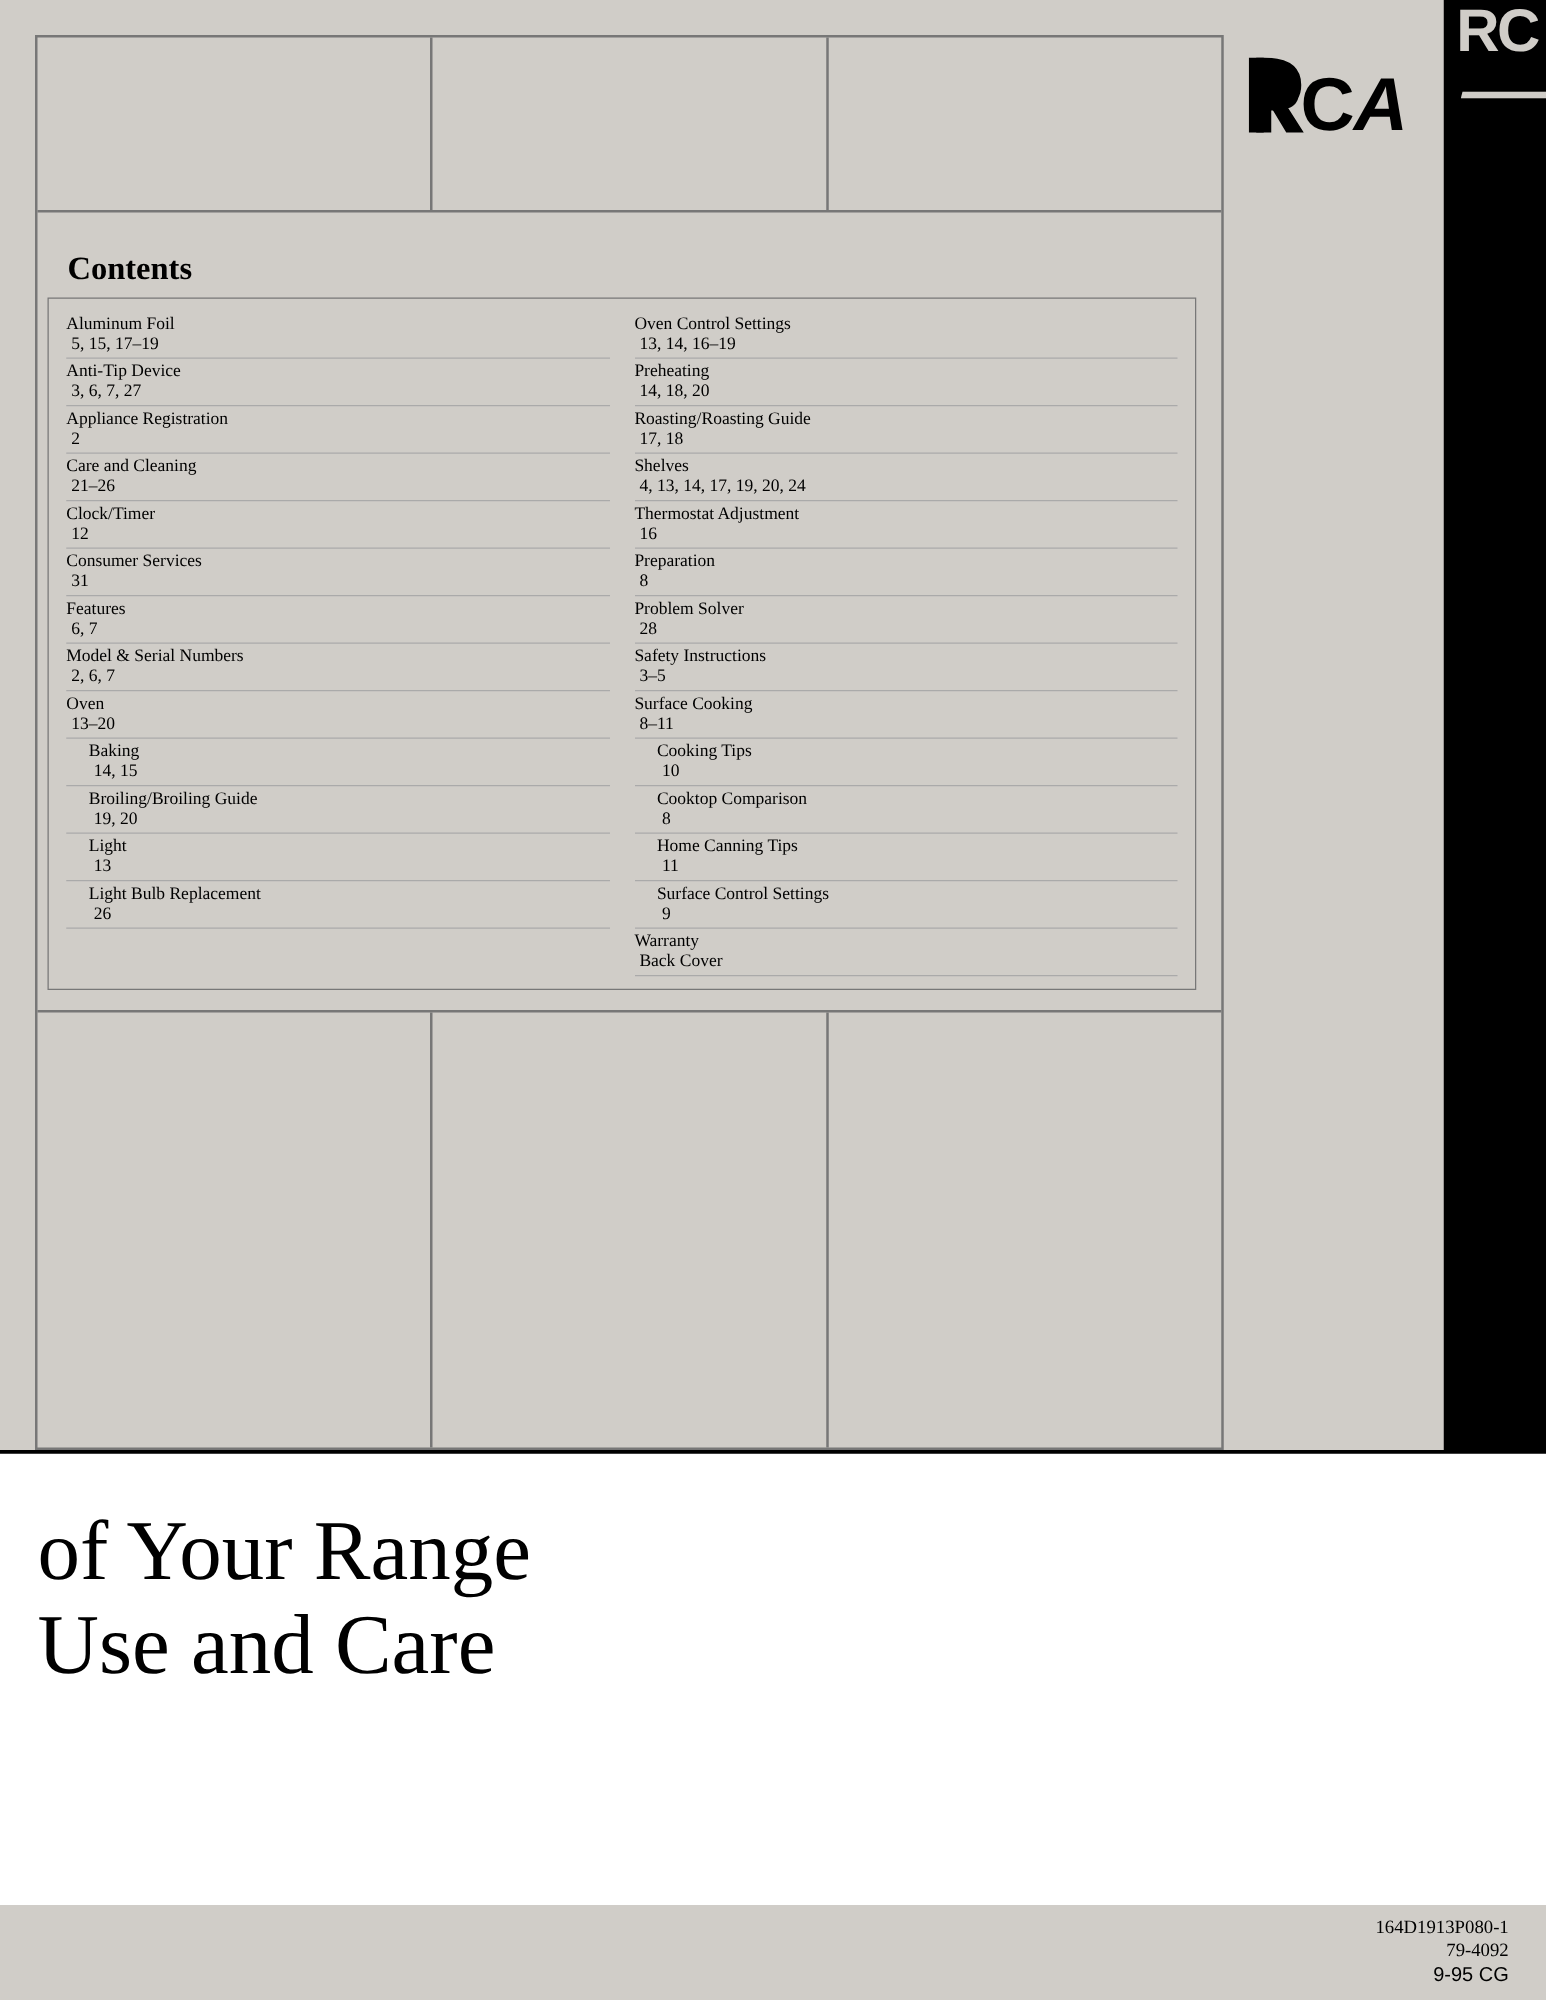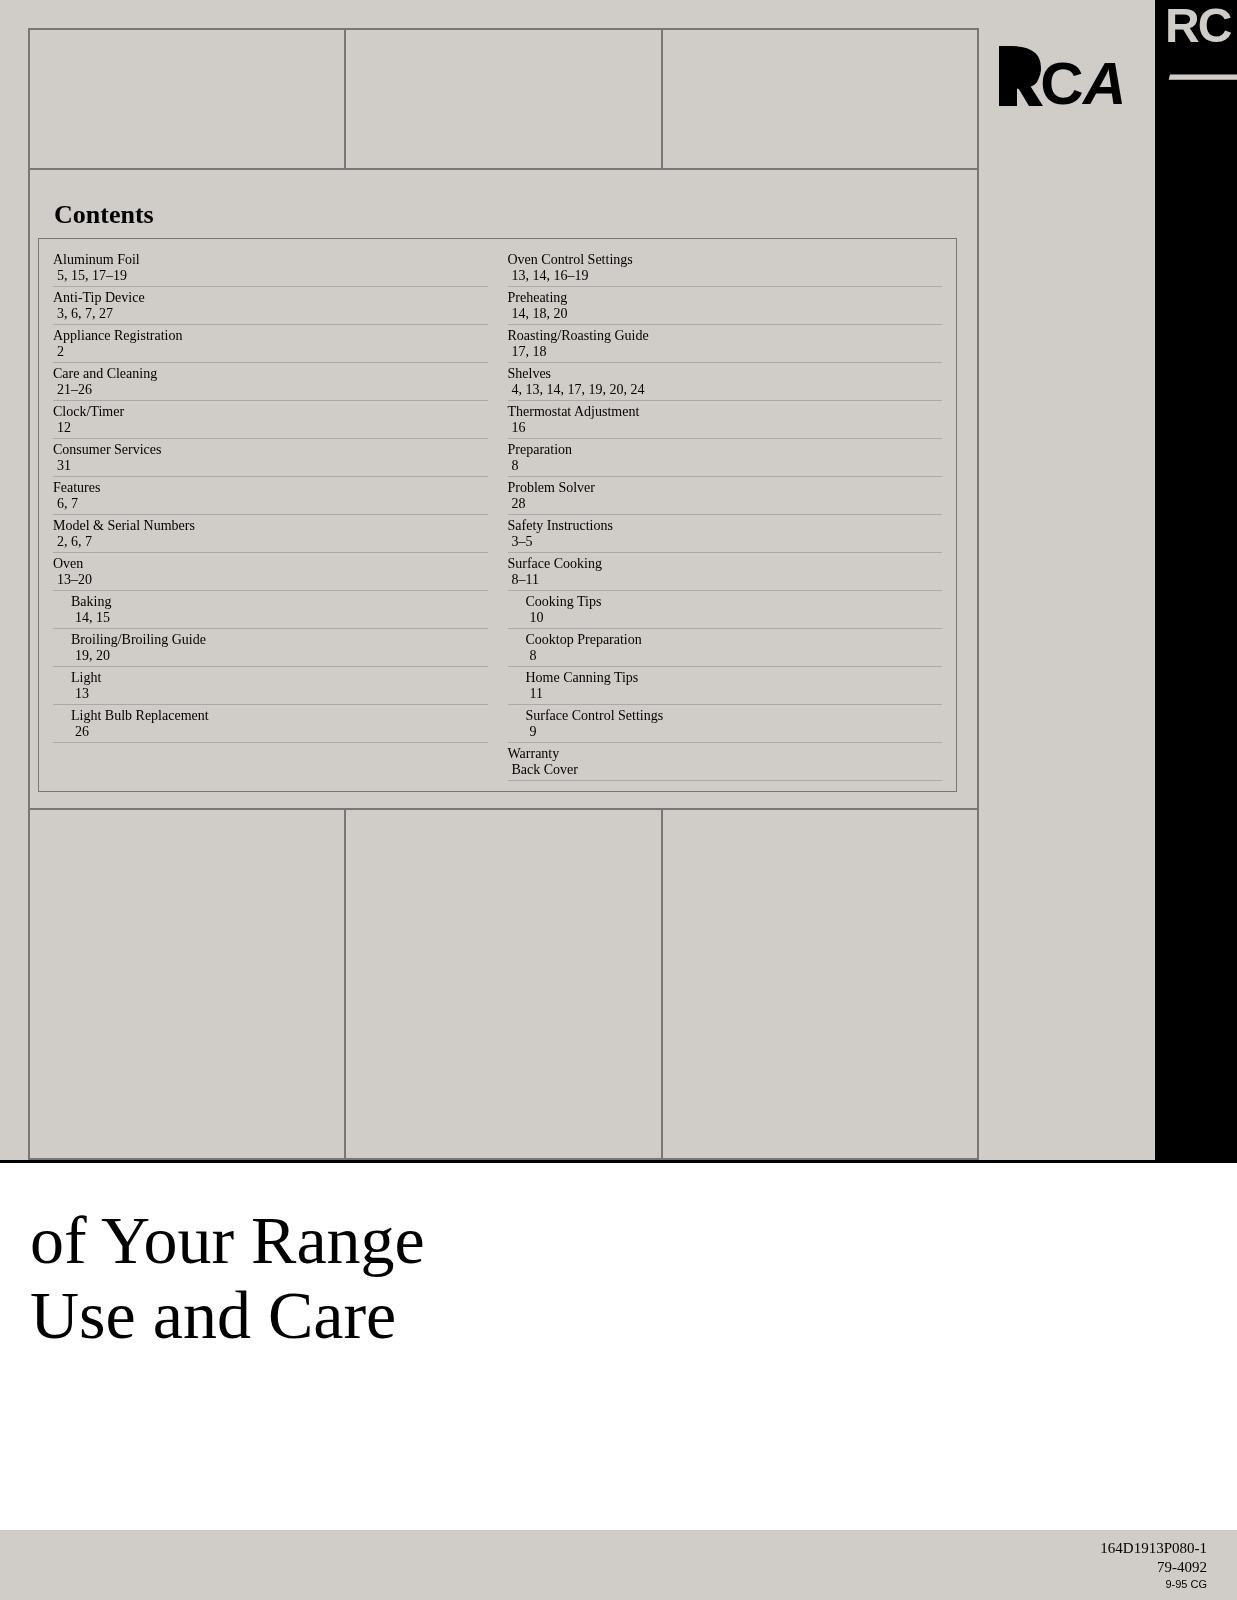--- a/index.html
+++ b/index.html
@@ -40,21 +40,21 @@
       gap: 2px;
     }
 
     .footer-code {
       font-size: 15px;
       font-family: Georgia, serif;
       text-align: right;
     }
 
     .footer-small {
-      font-size: 11px;
+      font-size: 16px;
       text-align: right;
       font-family: Arial, sans-serif;
     }
 
     
     .layout {
       display: flex;
       flex-direction: row;
       padding: 28px 28px 0 28px;
       gap: 20px;
@@ -225,21 +225,21 @@
                   </div>
                   <div class="toc-row">
                     <span class="toc-label">Surface Cooking</span>
                     <span class="toc-pages">8–11</span>
                   </div>
                   <div class="toc-row sub">
                     <span class="toc-label">Cooking Tips</span>
                     <span class="toc-pages">10</span>
                   </div>
                   <div class="toc-row sub">
-                    <span class="toc-label">Cooktop Preparation</span>
+                    <span class="toc-label">Cooktop Comparison</span>
                     <span class="toc-pages">8</span>
                   </div>
                   <div class="toc-row sub">
                     <span class="toc-label">Home Canning Tips</span>
                     <span class="toc-pages">11</span>
                   </div>
                   <div class="toc-row sub">
                     <span class="toc-label">Surface Control Settings</span>
                     <span class="toc-pages">9</span>
                   </div>

